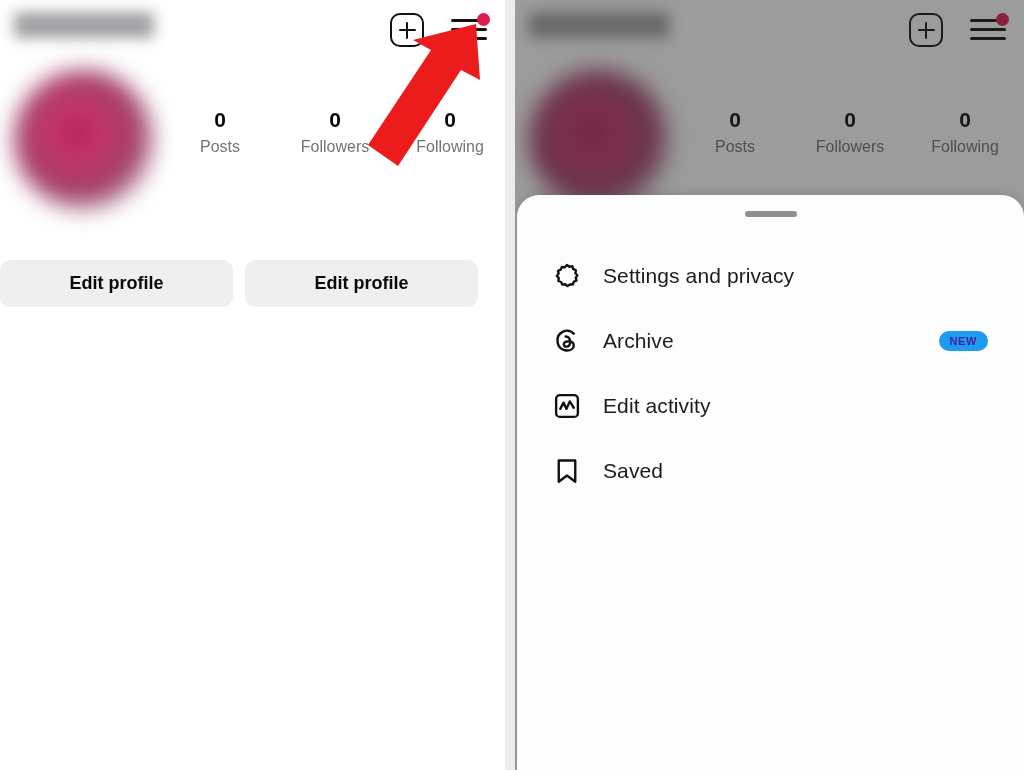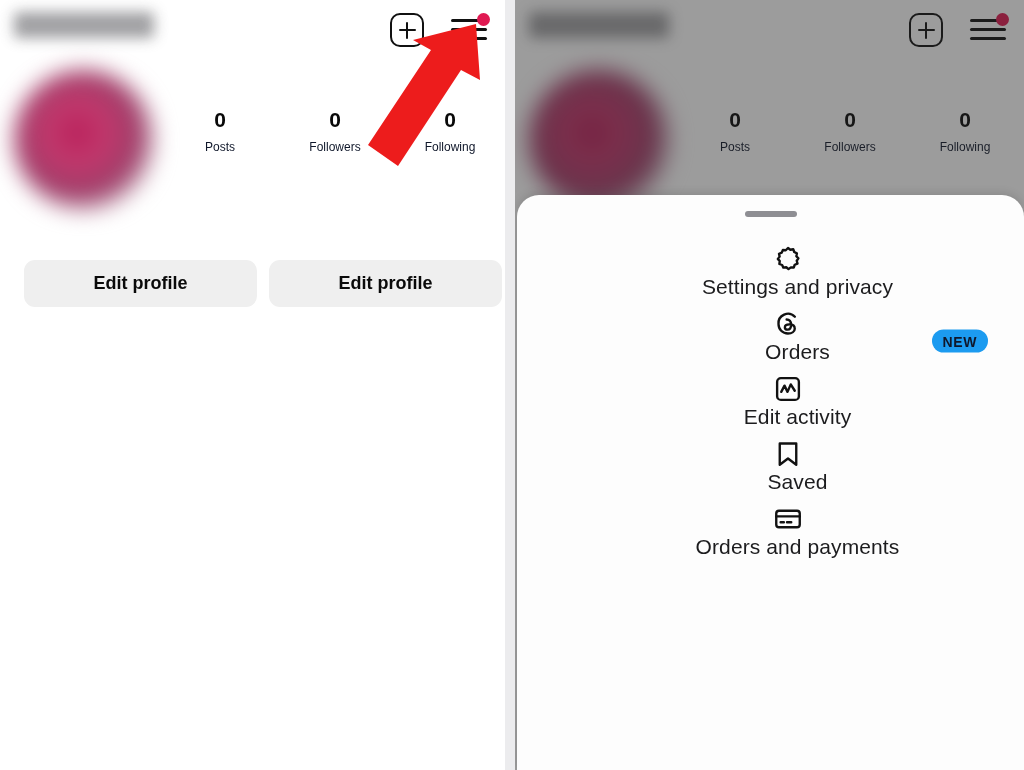--- a/index.html
+++ b/index.html
@@ -30,60 +30,60 @@
   .avatar-blur {
     position:absolute; left:14px; top:70px; width:140px; height:140px;
     border-radius:50%;
     background: radial-gradient(circle at 45% 45%, #b71d58 0%, #c33a6e 28%, #9d3a66 55%, #cfc5cc 78%, #ffffff 100%);
     filter: blur(11px);
   }
   .stats { position:absolute; left:170px; top:108px; width:330px;
            display:flex; justify-content:space-between; }
   .stat { text-align:center; width:100px; }
   .stat-value { font-size:21px; font-weight:bold; color:#0a0a0a; line-height:24px; }
-  .stat-label { font-size:12px; color:#0f172a; line-height:24px; margin-top:3px; }
+  .stat-label { font-size:16px; color:#737373; line-height:24px; margin-top:3px; }
 
   .header-actions { position:absolute; right:16px; top:10px; display:flex; align-items:center; gap:22px; }
   .icon-btn { position:relative; width:40px; height:40px; display:flex; align-items:center; justify-content:center; }
   .plus-box { width:34px; height:34px; border:2.5px solid #111; border-radius:10px;
               display:flex; align-items:center; justify-content:center; }
   .plus-box .h { position:absolute; width:17px; height:2.5px; background:#111; border-radius:1px; }
   .plus-box .v { position:absolute; width:2.5px; height:17px; background:#111; border-radius:1px; }
   .burger { width:36px; height:26px; position:relative; }
   .burger i { position:absolute; left:0; height:3px; background:#111; border-radius:2px; display:block; }
   .burger i:nth-child(1){ top:2px;  width:31px; }
   .burger i:nth-child(2){ top:11px; width:36px; }
   .burger i:nth-child(3){ top:20px; width:36px; }
   .notif-dot { position:absolute; right:-3px; top:-4px; width:13px; height:13px;
                border-radius:50%; background:#e01a52; }
 
   
-  .profile-buttons { position:absolute; left:24px; top:260px; width:478px; display:flex; gap:12px; }
+  .profile-buttons { position:absolute; left:0; top:260px; width:478px; display:flex; gap:12px; }
   .pbtn { flex:1; height:47px; background:#efefef; border-radius:11px; border:none;
           font-size:18px; font-weight:bold; color:#0a0a0a;
           font-family:"Liberation Sans", sans-serif; display:flex;
           align-items:center; justify-content:center; cursor:pointer; }
 
   
   .dim-overlay { position:absolute; inset:0; background:rgba(40,40,40,.46); }
   .sheet {
     position:absolute; left:2px; right:0; top:195px; bottom:0;
     background:#fdfdfd; border-top-left-radius:22px; border-top-right-radius:22px;
     box-shadow:0 -2px 10px rgba(0,0,0,.12);
   }
   .sheet-handle { position:absolute; left:50%; transform:translateX(-50%); top:16px;
                   width:52px; height:6px; border-radius:4px; background:#8e8e93; }
 
   .menu-list { position:absolute; left:0; right:0; top:48px; }
-  .menu-row { position:relative; display:flex; align-items:center; height:65px; padding-left:34px; cursor:pointer;flex-direction:column; }
+  .menu-row { position:relative; display:flex; align-items:center; height:65px; padding-left:34px; cursor:pointer; }
   .menu-icon { width:32px; height:32px; flex:0 0 32px; display:flex; align-items:center; justify-content:center; }
   .menu-icon svg { display:block; }
   .menu-label { margin-left:20px; font-size:21px; color:#1c1c1e; letter-spacing:.1px; }
   .badge-new { position:absolute; right:36px; top:50%; transform:translateY(-50%);
-               background:#1c9bf0; color:#0f172a; font-size:14px; font-weight:bold;
+               background:#1c9bf0; color:#4c1d95; font-size:11px; font-weight:bold;
                letter-spacing:.6px; padding:5px 11px 4px; border-radius:13px; line-height:1; }
 
   
   .arrow { position:absolute; pointer-events:none; }
   #arrow-diagonal { left:358px; top:18px; width:130px; height:160px; }
 </style>
 </head>
 <body>
 
 <div id="screen">
@@ -193,21 +193,21 @@
           </span>
           <span class="menu-label">Settings and privacy</span>
         </div>
 
         <div class="menu-row">
           <span class="menu-icon">
             <svg width="30" height="30" viewBox="0 0 24 24" fill="none" stroke="#111" stroke-width="1.9" stroke-linecap="round" stroke-linejoin="round">
               <path d="M17.5 6.2A7.6 7.6 0 0 0 4.4 12c0 4.3 3.2 7.6 7.6 7.6 3.1 0 5.4-1.6 5.4-3.9 0-2.1-1.8-3.4-4.3-3.4-2.2 0-3.6 1-3.6 2.4 0 1.1.9 1.8 2.1 1.8 1.8 0 2.9-1.5 2.9-4.1 0-2.4-1.4-4-3.6-4"></path>
             </svg>
           </span>
-          <span class="menu-label">Orders</span>
+          <span class="menu-label">Archive</span>
           <span class="badge-new">NEW</span>
         </div>
 
         <div class="menu-row">
           <span class="menu-icon">
             <svg width="30" height="30" viewBox="0 0 24 24" fill="none" stroke="#111" stroke-width="1.9" stroke-linecap="round" stroke-linejoin="round">
               <rect x="3.3" y="3.3" width="17.4" height="17.4" rx="3"></rect>
               <path d="M6.6 14.3 9.2 9.3 11.6 14.3 14.2 8.3 17.4 13.4"></path>
             </svg>
           </span>
@@ -219,29 +219,19 @@
         <div class="menu-row">
           <span class="menu-icon">
             <svg width="30" height="30" viewBox="0 0 24 24" fill="none" stroke="#111" stroke-width="1.9" stroke-linecap="round" stroke-linejoin="round">
               <path d="M5.4 3.6h13.2v17l-6.6-5-6.6 5z"></path>
             </svg>
           </span>
           <span class="menu-label">Saved</span>
         </div>
 
 
-        <div class="menu-row">
-          <span class="menu-icon">
-            <svg width="30" height="30" viewBox="0 0 24 24" fill="none" stroke="#111" stroke-width="1.9" stroke-linecap="round" stroke-linejoin="round">
-              <rect x="2.6" y="5.4" width="18.8" height="13.2" rx="2.2"></rect>
-              <path d="M2.6 9.9h18.8"></path>
-              <path d="M6.1 14.6h2.6M11.2 14.6h3.4"></path>
-            </svg>
-          </span>
-          <span class="menu-label">Orders and payments</span>
-        </div>
 
       </div>
     </div>
 
   </div>
 
 </div>
 
 </body></html>

